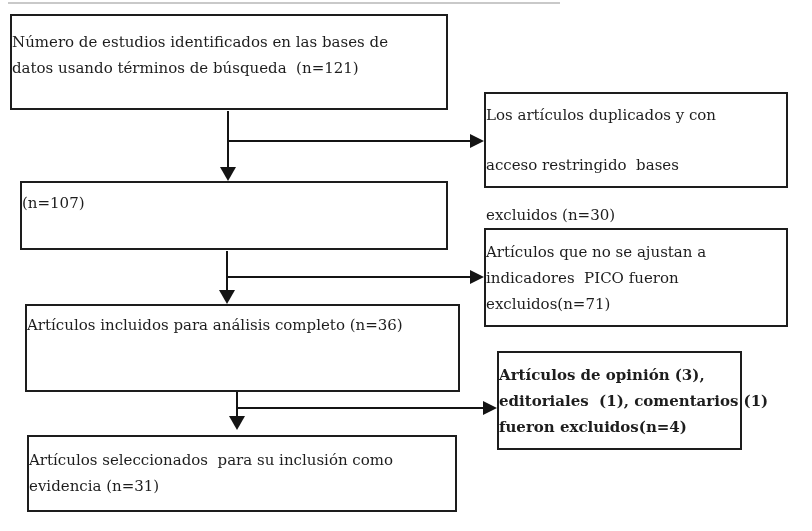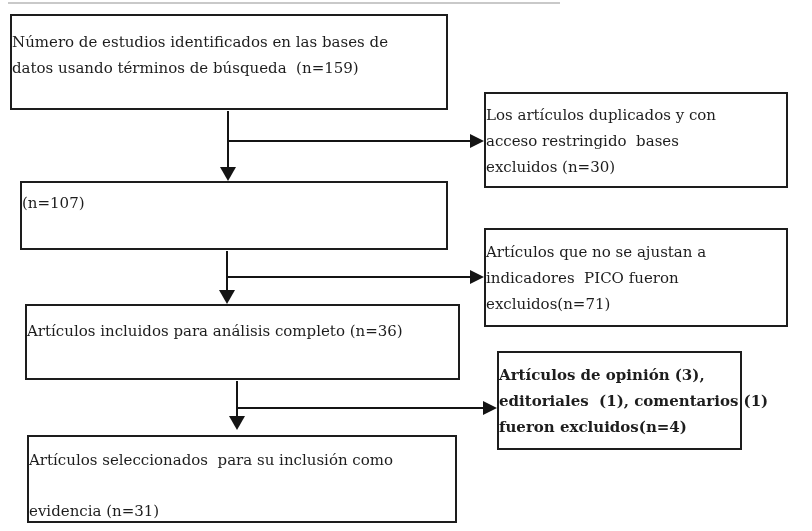--- a/index.html
+++ b/index.html
@@ -46,26 +46,26 @@
     display: flex;
     flex-direction: column;
     align-items: flex-start;
   }
   .line {
     display: block;
     white-space: pre;
   }
 
   #box-identified        { left: 10px;  top: 14px;  width: 438px; height: 96px; padding-top: 13px; }
-  #box-duplicates        { left: 484px; top: 92px;  width: 304px; height: 96px; padding-top: 8px; }
+  #box-duplicates        { left: 484px; top: 92px;  width: 304px; height: 96px; padding-top: 8px; gap: 24px; }
   #box-fulltext          { left: 20px;  top: 181px; width: 428px; height: 69px; padding-top: 7px; }
   #box-pico              { left: 484px; top: 228px; width: 304px; height: 99px; padding-top: 9px; }
-  #box-included-analysis { left: 25px;  top: 304px; width: 435px; height: 76px; padding-top: 12px; }
+  #box-included-analysis { left: 25px;  top: 304px; width: 435px; height: 88px; padding-top: 6px; }
   #box-opinion           { left: 497px; top: 351px; width: 245px; height: 99px; padding-top: 9px; font-weight: bold; }
-  #box-selected          { left: 27px;  top: 435px; width: 430px; height: 88px; padding-top: 10px; gap: 25px; }
+  #box-selected          { left: 27px;  top: 435px; width: 430px; height: 77px; padding-top: 10px; }
 </style>
 </head>
 <body>
 
 <div class="canvas">
 
   <div class="artifact-line"></div>
 
   <svg class="connectors" width="812" height="531" viewBox="0 0 812 531" xmlns="http://www.w3.org/2000/svg">
     <g stroke="#141414" stroke-width="2" fill="none">
@@ -84,21 +84,21 @@
       <polygon points="484,141 470,134 470,148"></polygon>
       <polygon points="227,304 219,290 235,290"></polygon>
       <polygon points="484,277 470,270 470,284"></polygon>
       <polygon points="237,430 229,416 245,416"></polygon>
       <polygon points="497,408 483,401 483,415"></polygon>
     </g>
   </svg>
 
   <div class="box" id="box-identified">
     <span class="line">Número de estudios identificados en las bases de</span>
-    <span class="line">datos usando términos de búsqueda  (n=159)</span>
+    <span class="line">datos usando términos de búsqueda  (n=121)</span>
   </div>
 
   <div class="box" id="box-duplicates">
     <span class="line">Los artículos duplicados y con</span>
     <span class="line">acceso restringido  bases</span>
     <span class="line">excluidos (n=30)</span>
   </div>
 
   <div class="box" id="box-fulltext">
     <span class="line">(n=107)</span>

